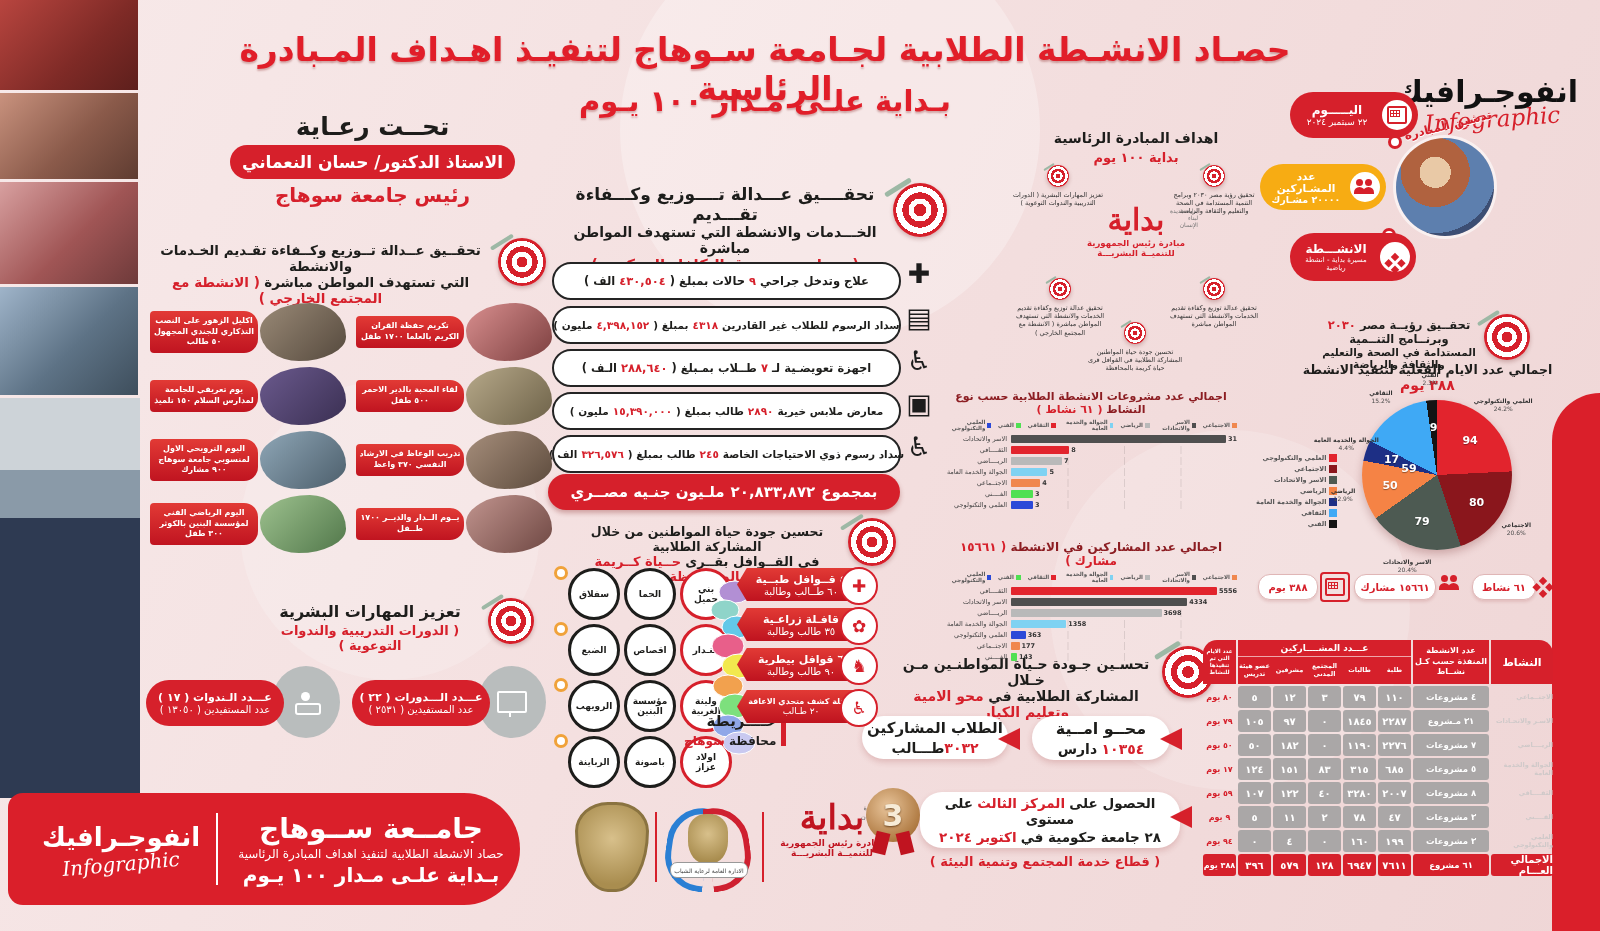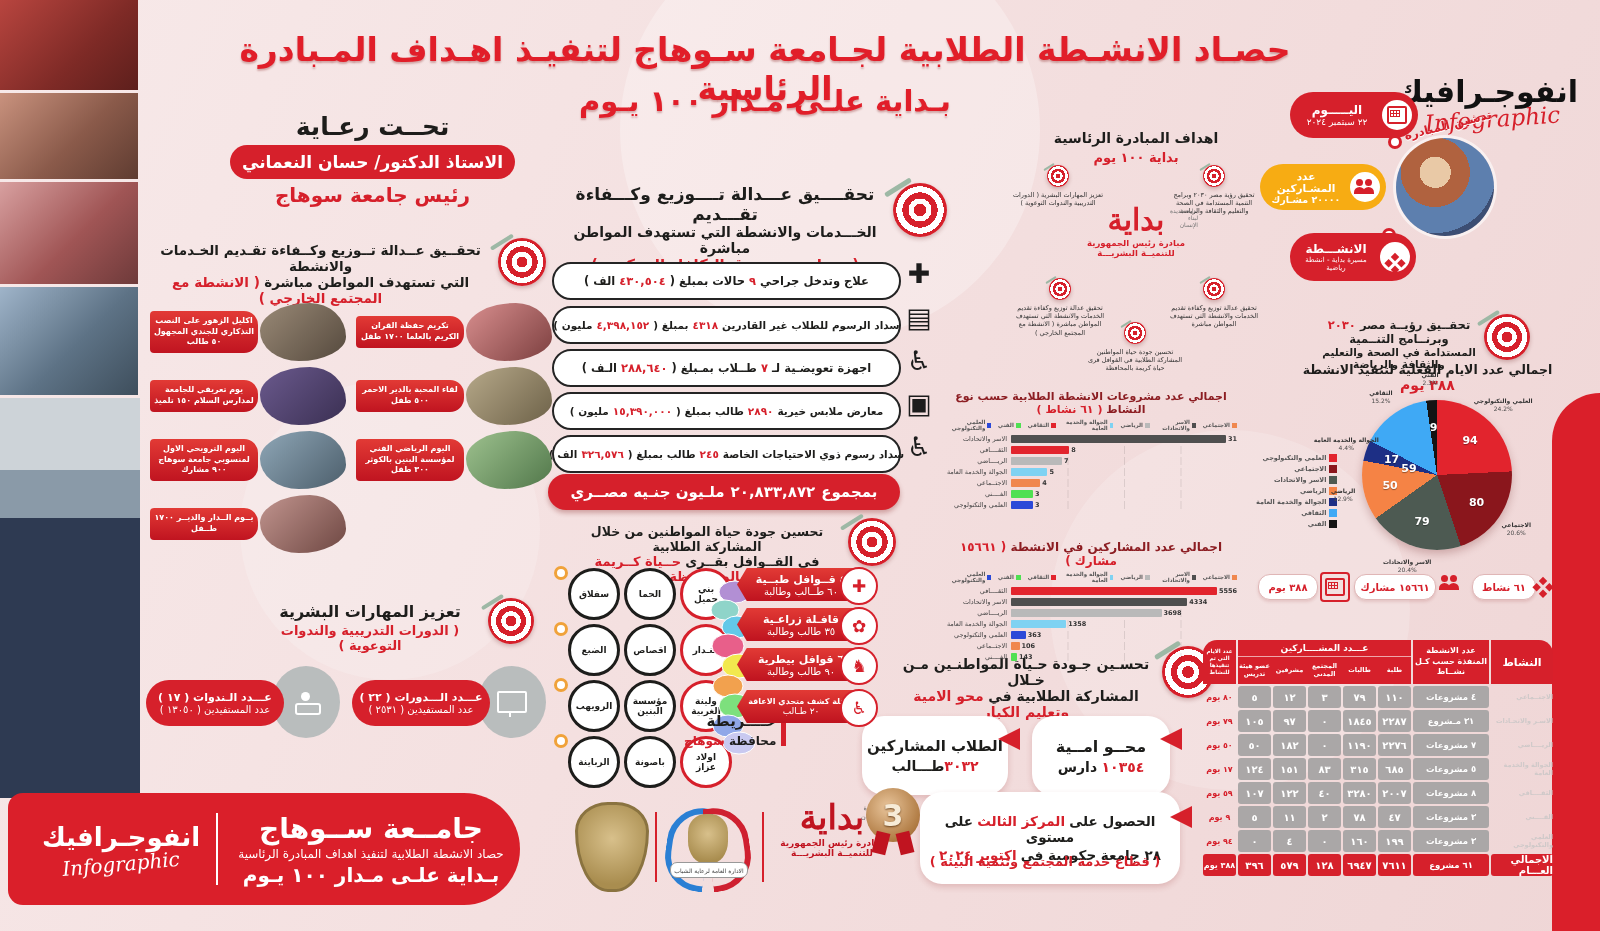--- a/index.html
+++ b/index.html
@@ -78,21 +78,21 @@
   .vcircle{width:52px;height:52px;border:3px solid #d6202b;border-radius:50%;background:#fff;margin:2px;
     display:flex;align-items:center;justify-content:center;text-align:center;font-size:9px;font-weight:bold;line-height:1.15;padding:2px;box-sizing:border-box}
   .pin{position:absolute;width:8px;height:8px;border:3px solid #f0a23a;border-radius:50%;background:#fff}
   .ctag{position:absolute;left:737px;width:116px;height:33px;background:linear-gradient(180deg,#e23a35,#bf131f);color:#fff;
     clip-path:polygon(0 50%,8% 0,100% 0,100% 100%,8% 100%);display:flex;flex-direction:column;justify-content:center;text-align:center;padding-left:6px}
   .ctag-ic{position:absolute;width:34px;height:34px;border-radius:50%;background:#fff;border:2px solid #d6202b;color:#d6202b;
     display:flex;align-items:center;justify-content:center;font-size:17px;z-index:2}
   .maplabel{position:absolute;left:684px;top:712px;display:flex;gap:5px}
   .maplabel .bar{width:5px;height:34px;background:#d6202b}
   
-  .lit-bubble{position:absolute;background:#fff;border-radius:22px;box-shadow:0 3px 6px rgba(150,40,40,.2);text-align:center;padding:21px 4px}
+  .lit-bubble{position:absolute;background:#fff;border-radius:22px;box-shadow:0 3px 6px rgba(150,40,40,.2);text-align:center;padding:3px 4px}
   .arrowR{position:absolute;width:0;height:0;border-top:11px solid transparent;border-bottom:11px solid transparent;border-right:22px solid #d6202b}
   .medal{position:absolute;width:54px;height:54px;border-radius:50%;background:radial-gradient(circle at 40% 35%,#e8c49a,#b07b43 70%,#8a5a2b);
     display:flex;align-items:center;justify-content:center;font-size:30px;font-weight:bold;color:#f7ecd8;text-shadow:0 1px 2px #6b431d;z-index:2}
   .medal::before,.medal::after{content:"";position:absolute;top:44px;width:14px;height:22px;background:#c01420;z-index:-1}
   .medal::before{left:8px;transform:rotate(14deg)}
   .medal::after{right:8px;transform:rotate(-14deg)}
   
   .chart{position:absolute;left:945px;width:292px;direction:ltr}
   .chart-title{text-align:center;font-size:11px;font-weight:bold;color:#8c1d22;direction:rtl}
   .legend{display:flex;justify-content:center;gap:7px;margin:3px 0;direction:rtl}
@@ -355,20 +355,24 @@
       <div class="ph-item">
         <div class="ph-cap">لقاء المحبة بالدير الاحمر ٥٠٠ طفل</div>
         <div class="ph-img" style="background: linear-gradient(135deg, rgb(183, 169, 138), rgb(109, 97, 72));"></div>
       </div>
 
       <div class="ph-item">
         <div class="ph-cap">اليوم الترويحي الاول لمنسوبي جامعة سوهاج ٩٠٠ مشارك</div>
         <div class="ph-img" style="background: linear-gradient(135deg, rgb(143, 167, 183), rgb(76, 94, 107));"></div>
       </div>
 
+      <div class="ph-item">
+        <div class="ph-cap">تدريب الوعاظ في الارشاد النفسي ٣٧٠ واعظ</div>
+        <div class="ph-img" style="background: linear-gradient(135deg, rgb(167, 143, 124), rgb(92, 74, 60));"></div>
+      </div>
 
       <div class="ph-item">
         <div class="ph-cap">اليوم الرياضي الفني لمؤسسة البنين بالكوثر ٣٠٠ طفل</div>
         <div class="ph-img" style="background: linear-gradient(135deg, rgb(158, 194, 143), rgb(81, 119, 74));"></div>
       </div>
 
       <div class="ph-item">
         <div class="ph-cap">يــوم الــدار والديــر ١٧٠٠ طــفل</div>
         <div class="ph-img" style="background: linear-gradient(135deg, rgb(194, 149, 143), rgb(110, 71, 66));"></div>
       </div>
@@ -713,21 +717,21 @@
           <span class="btrack">
             <span class="bar" style="width: 6.5%; background: rgb(43, 73, 216);"></span>
             <span class="bval">363</span>
           </span>
         </div>
 
         <div class="brow">
           <span class="blabel">الاجتــماعي</span>
           <span class="btrack">
             <span class="bar" style="width: 3.8%; background: rgb(240, 135, 78);"></span>
-            <span class="bval">106</span>
+            <span class="bval">177</span>
           </span>
         </div>
 
         <div class="brow">
           <span class="blabel">الفــــني</span>
           <span class="btrack">
             <span class="bar" style="width: 2.6%; background: rgb(79, 224, 82);"></span>
             <span class="bval">143</span>
           </span>
         </div>

